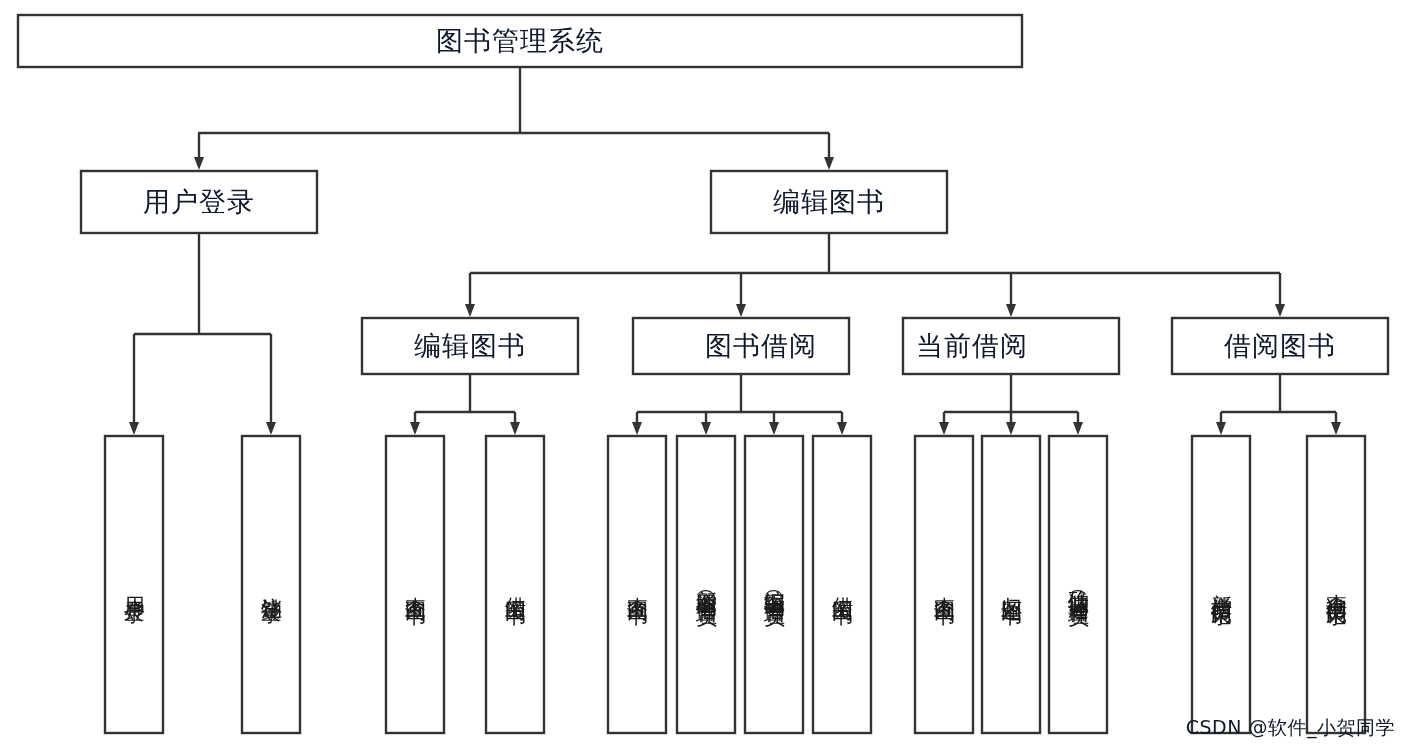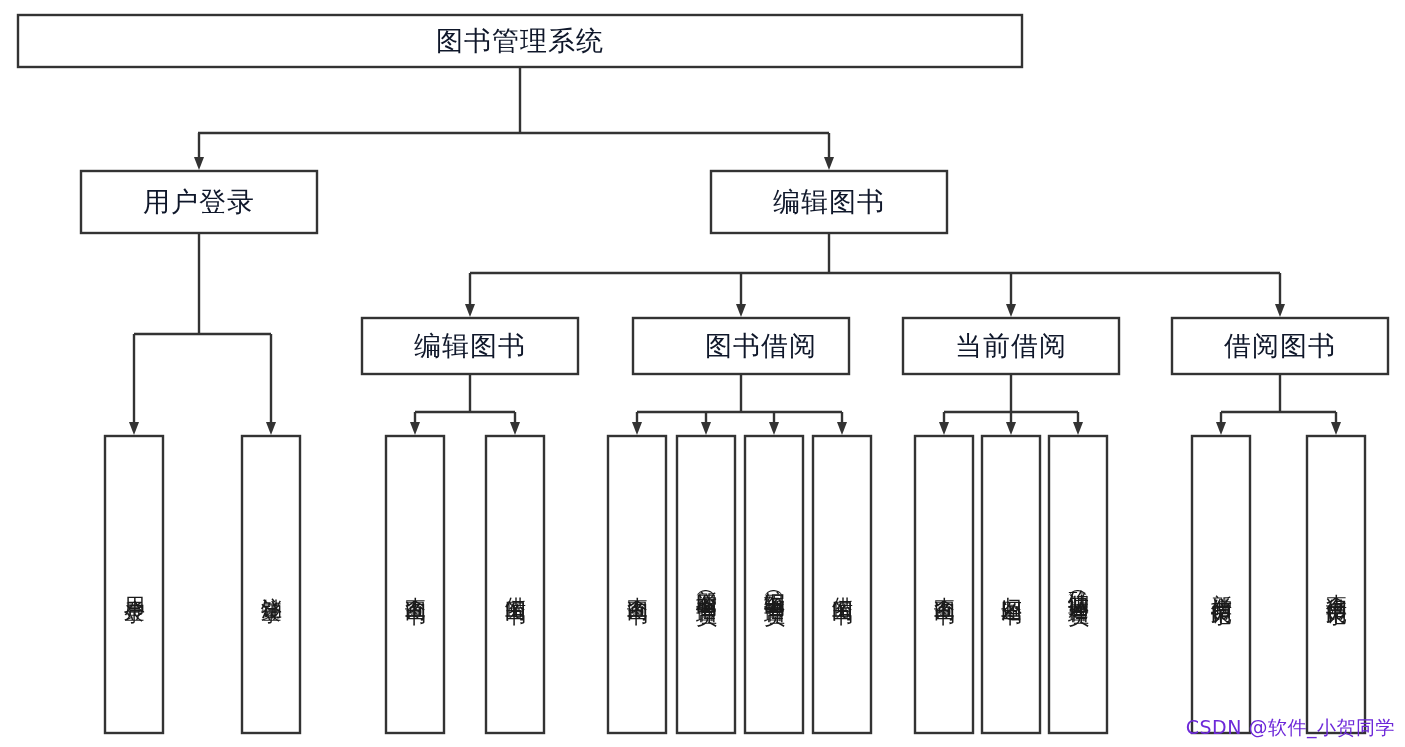--- a/index.html
+++ b/index.html
@@ -65,21 +65,21 @@
     letter-spacing: 1px;
     font-family: Liberation Mono, monospace;
     pointer-events: none;
     white-space: nowrap;
   }
   #watermark {
     position: absolute;
     right: 10px;
     bottom: 6px;
     font-size: 19px;
-    color: #6d28d9;
+    color: #0f172a;
     font-family: "DejaVu Sans", "Liberation Sans", sans-serif;
     letter-spacing: 0.5px;
     white-space: nowrap;
   }
 </style>
 </head>
 <body>
 
 <div id="diagram-root">
 
@@ -148,21 +148,21 @@
         <rect x="1307" y="436" width="58" height="297" class="node-box"></rect>
       </g>
   </svg>
 
   <div id="labels-layer">
       <div class="hlabel-wrap" style="left: 18px; top: 15px; width: 1004px; height: 52px;">图书管理系统</div>
       <div class="hlabel-wrap" style="left: 81px; top: 171px; width: 236px; height: 62px;">用户登录</div>
       <div class="hlabel-wrap" style="left: 711px; top: 171px; width: 236px; height: 62px;">编辑图书</div>
       <div class="hlabel-wrap" style="left: 362px; top: 318px; width: 216px; height: 56px;">编辑图书</div>
       <div class="hlabel-wrap" style="left: 633px; top: 318px; width: 256px; height: 56px; text-align: center;">图书借阅</div>
-      <div class="hlabel-wrap" style="left: 903px; top: 318px; width: 216px; height: 56px;">当前借阅</div>
+      <div class="hlabel-wrap" style="left: 864px; top: 318px; width: 216px; height: 56px;">当前借阅</div>
       <div class="hlabel-wrap" style="left: 1172px; top: 318px; width: 216px; height: 56px;">借阅图书</div>
       <div class="vlabel-wrap" style="left: 105px; top: 436px; width: 58px; height: 297px;">用户登录</div>
       <div class="vlabel-wrap" style="left: 242px; top: 436px; width: 58px; height: 297px;">注销登录</div>
       <div class="vlabel-wrap" style="left: 386px; top: 436px; width: 58px; height: 297px;">查询图书</div>
       <div class="vlabel-wrap" style="left: 486px; top: 436px; width: 58px; height: 297px;">借阅图书</div>
       <div class="vlabel-wrap" style="left: 608px; top: 436px; width: 58px; height: 297px;">查询图书</div>
       <div class="vlabel-wrap" style="left: 677px; top: 436px; width: 58px; height: 297px;">新增图书（管理员）</div>
       <div class="vlabel-wrap" style="left: 745px; top: 436px; width: 58px; height: 297px;">编辑图书（管理员）</div>
       <div class="vlabel-wrap" style="left: 813px; top: 436px; width: 58px; height: 297px;">借阅图书</div>
       <div class="vlabel-wrap" style="left: 915px; top: 436px; width: 58px; height: 297px;">查询图书</div>

